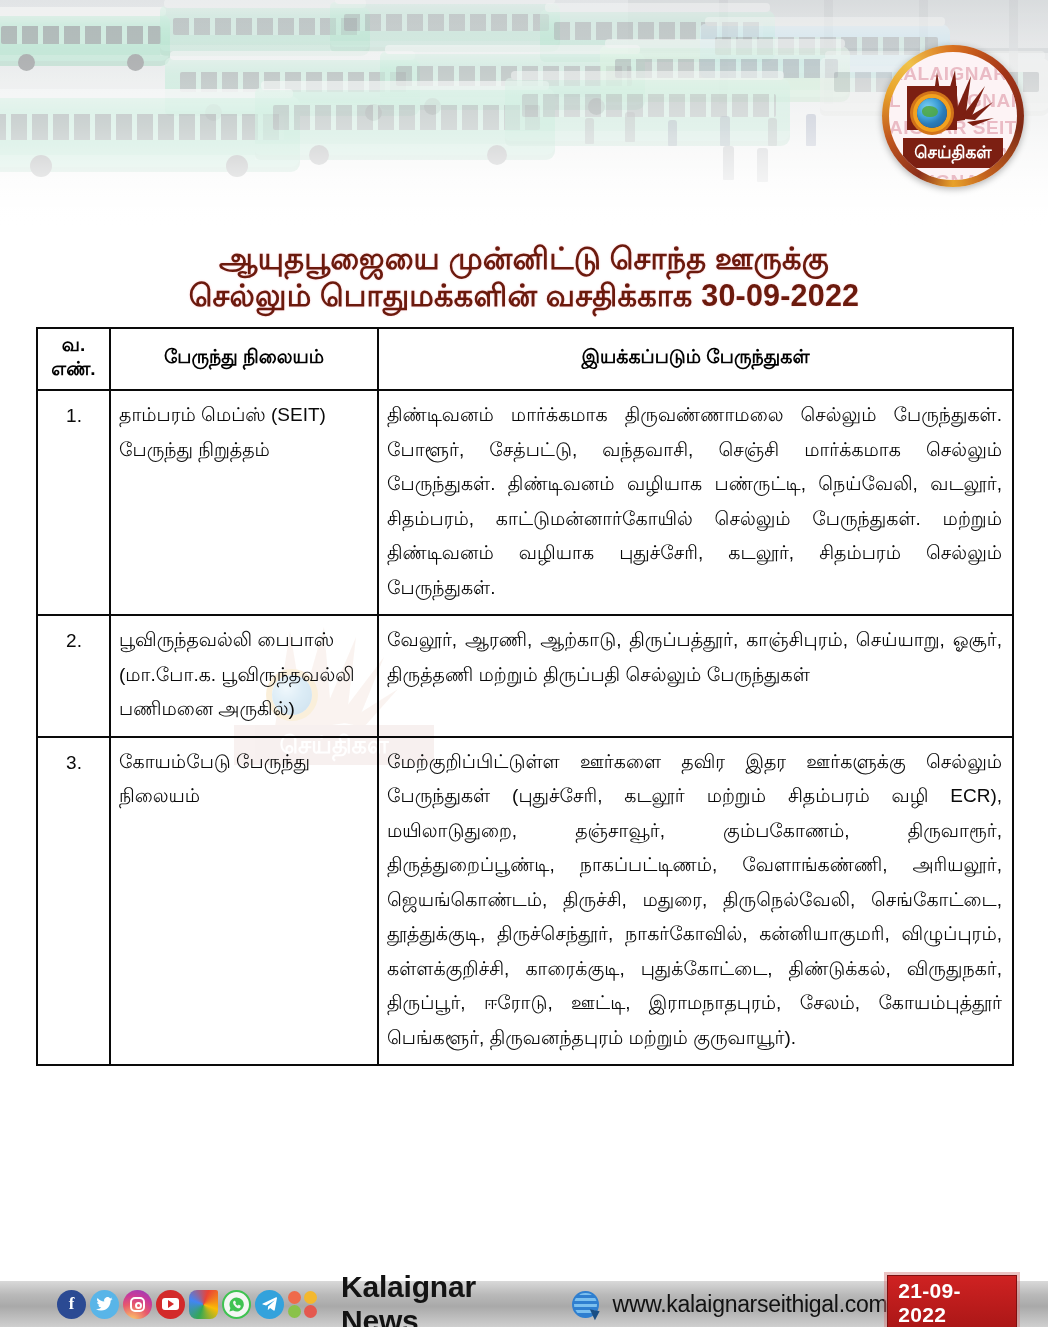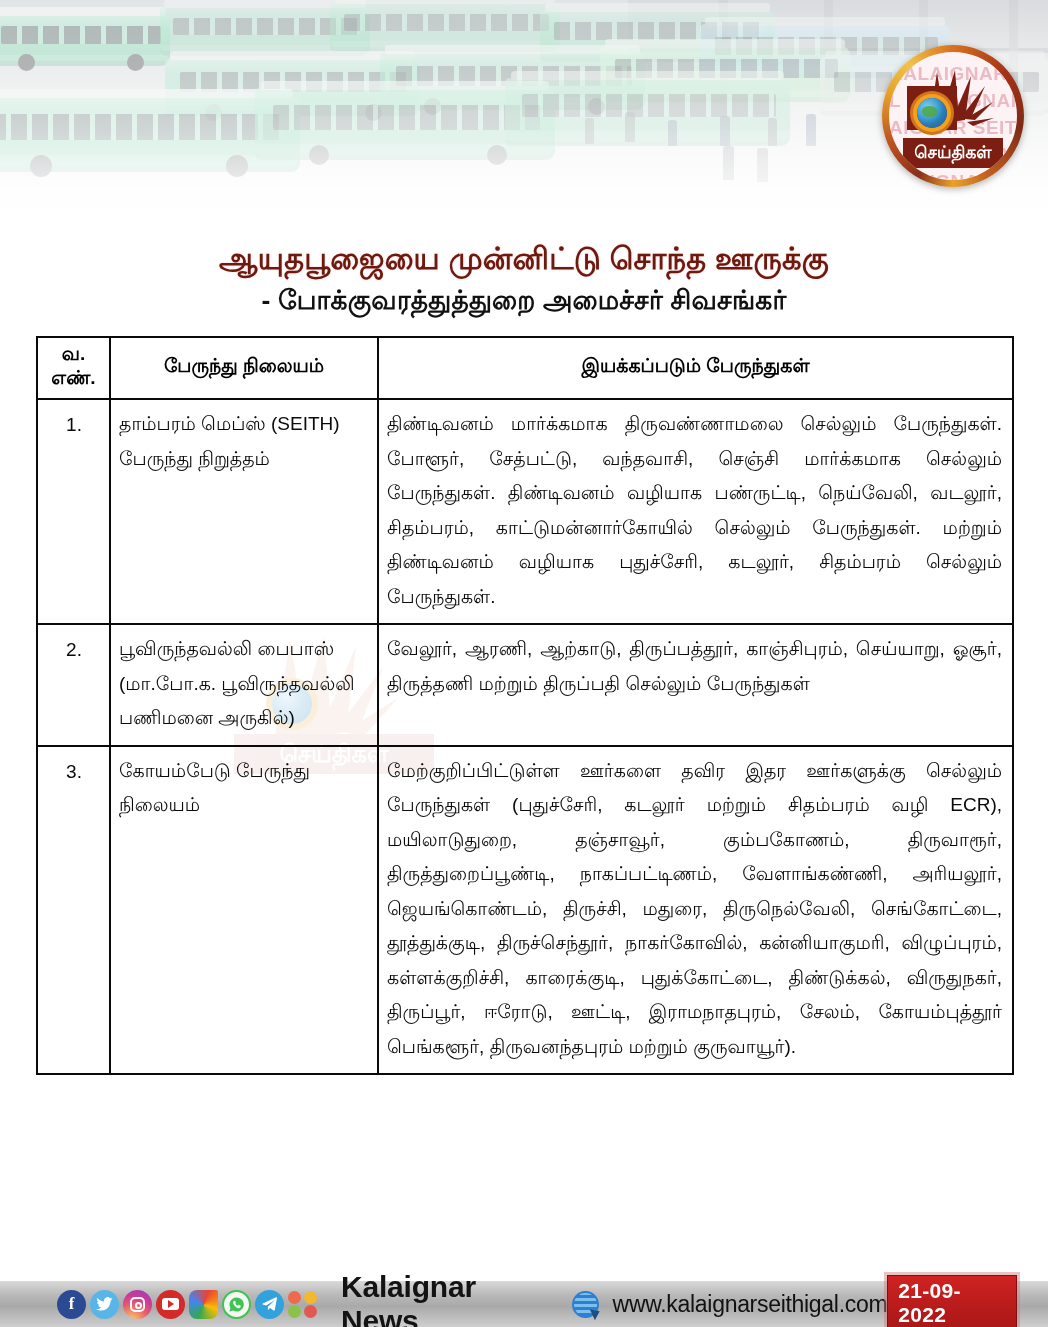--- a/index.html
+++ b/index.html
@@ -422,21 +422,21 @@
         <div class="logo-box"></div>
         <div class="logo-globe"></div>
         <div class="logo-label">செய்திகள்</div>
       </div>
     </div>
   </div>
 </div>
 
 <div class="headline-block">
   <div class="headline-line">ஆயுதபூஜையை முன்னிட்டு சொந்த ஊருக்கு</div>
-  <div class="attribution">- போக்குவரத்துத்துறை அமைச்சர் சிவசங்கர்</div>
+  <div class="headline-line">செல்லும் பொதுமக்களின் வசதிக்காக 30-09-2022</div>
 </div>
 
 <div class="table-wrap">
 
   <div class="table-watermark">
     <svg class="wm-rays" viewBox="0 0 140 108">
       <g fill="#efd9cf">
         <polygon points="14,106 30,4 46,100"></polygon>
         <polygon points="34,104 64,0 72,96"></polygon>
         <polygon points="58,100 96,10 86,96"></polygon>
@@ -457,21 +457,21 @@
     <thead>
       <tr>
         <th class="th-sno">வ. எண்.</th>
         <th>பேருந்து நிலையம்</th>
         <th>இயக்கப்படும் பேருந்துகள்</th>
       </tr>
     </thead>
     <tbody>
       <tr>
         <td class="cell-sno">1.</td>
-        <td class="cell-station">தாம்பரம் மெப்ஸ் (SEITH) பேருந்து நிறுத்தம்</td>
+        <td class="cell-station">தாம்பரம் மெப்ஸ் (SEIT) பேருந்து நிறுத்தம்</td>
         <td class="cell-buses">திண்டிவனம் மார்க்கமாக திருவண்ணாமலை செல்லும் பேருந்துகள். போளூர், சேத்பட்டு, வந்தவாசி, செஞ்சி மார்க்கமாக செல்லும் பேருந்துகள். திண்டிவனம் வழியாக பண்ருட்டி, நெய்வேலி, வடலூர், சிதம்பரம், காட்டுமன்னார்கோயில் செல்லும் பேருந்துகள். மற்றும் திண்டிவனம் வழியாக புதுச்சேரி, கடலூர், சிதம்பரம் செல்லும் பேருந்துகள்.</td>
       </tr>
       <tr>
         <td class="cell-sno">2.</td>
         <td class="cell-station">பூவிருந்தவல்லி பைபாஸ் (மா.போ.க. பூவிருந்தவல்லி பணிமனை அருகில்)</td>
         <td class="cell-buses">வேலூர், ஆரணி, ஆற்காடு,  திருப்பத்தூர், காஞ்சிபுரம், செய்யாறு, ஓசூர், திருத்தணி மற்றும்  திருப்பதி செல்லும் பேருந்துகள்</td>
       </tr>
       <tr>
         <td class="cell-sno">3.</td>
         <td class="cell-station">கோயம்பேடு பேருந்து நிலையம்</td>

